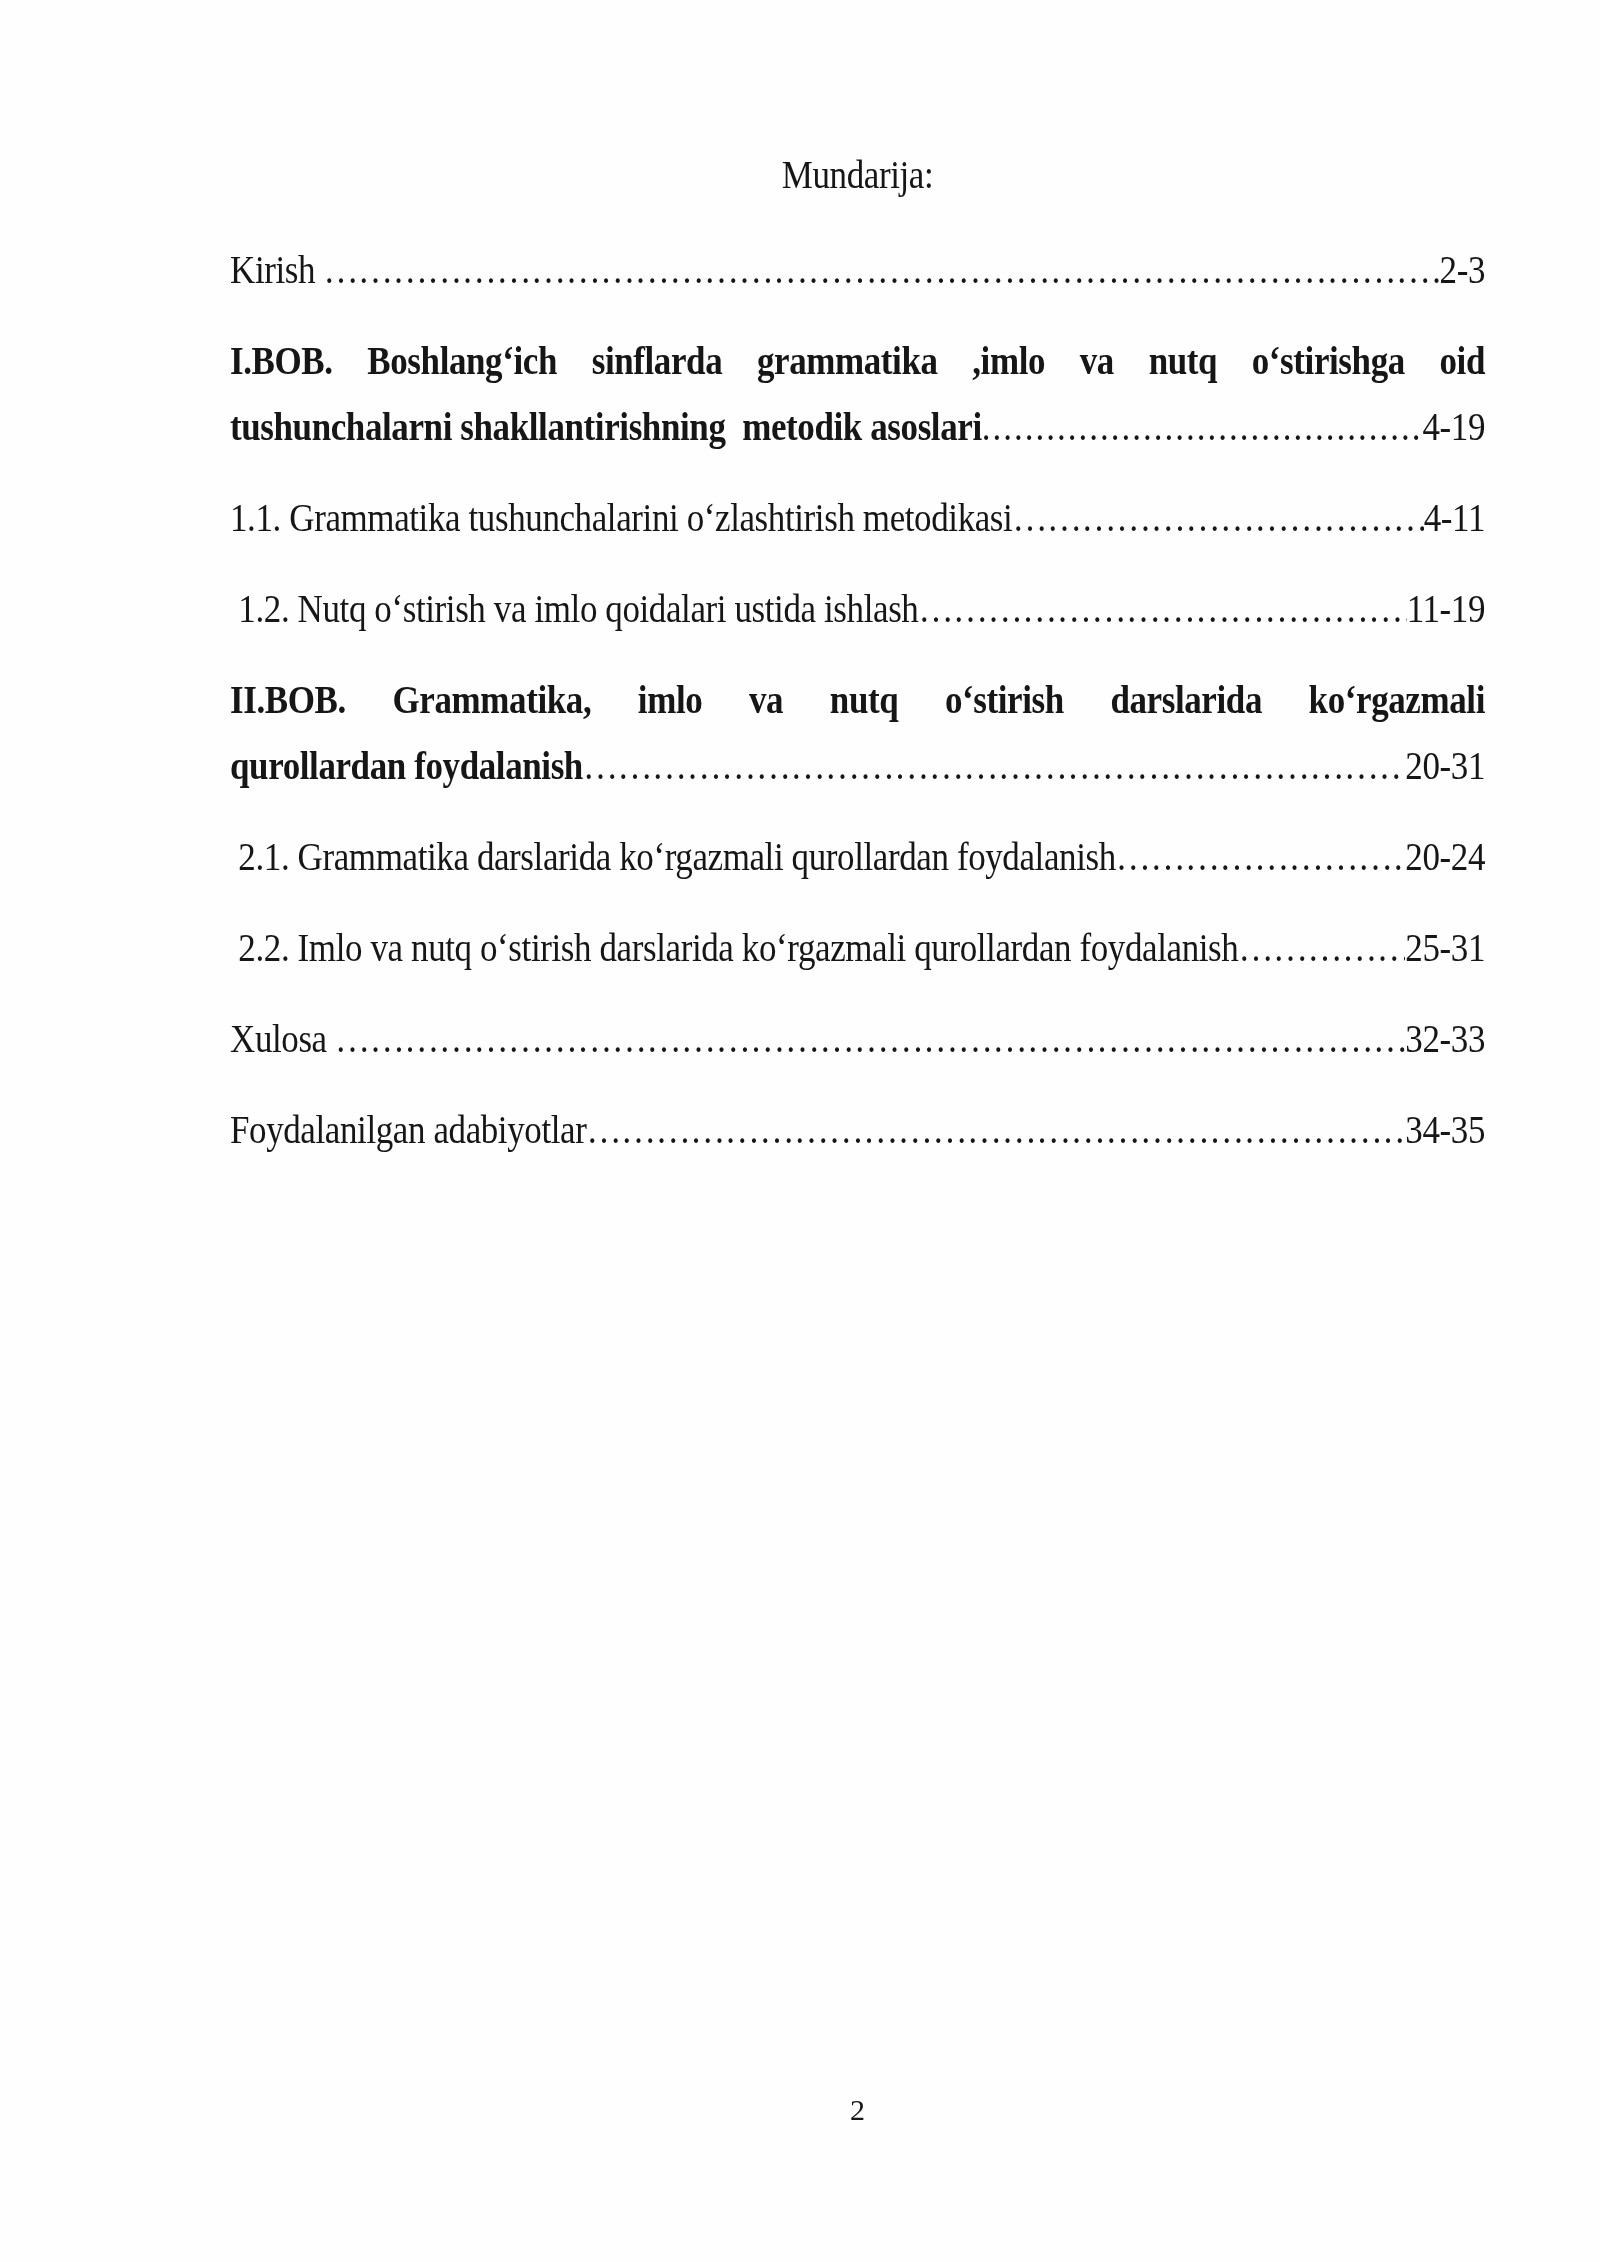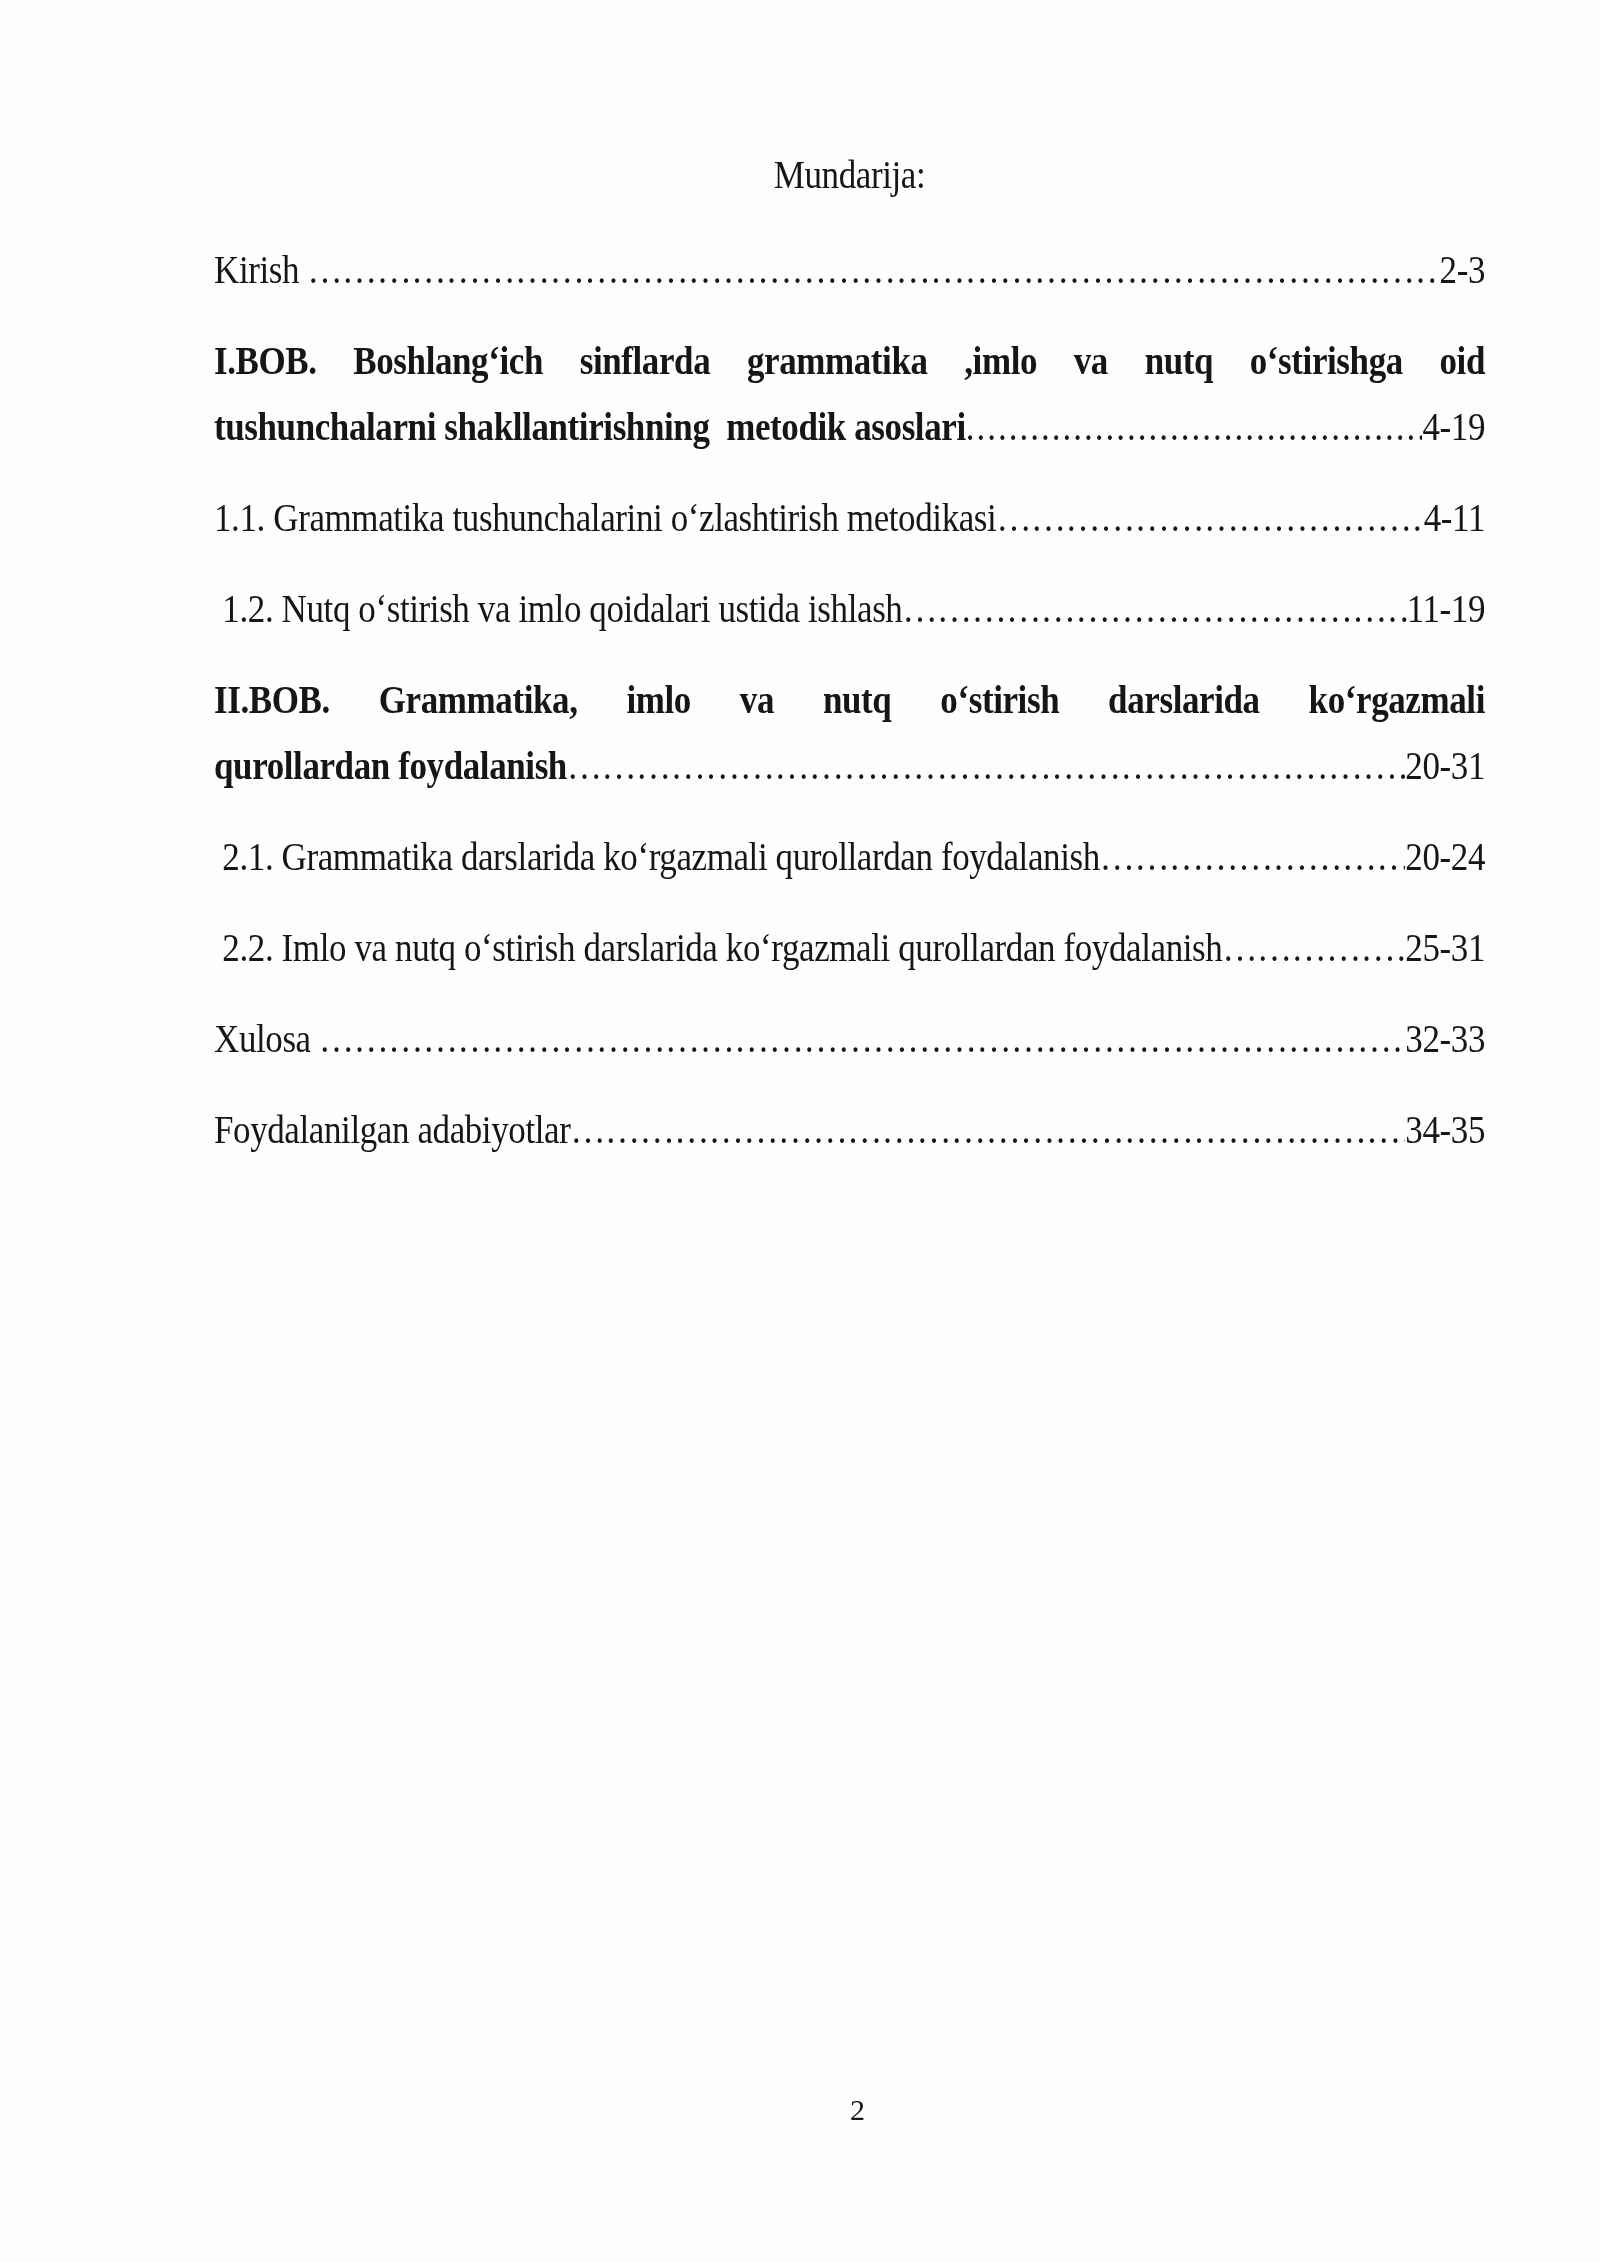--- a/index.html
+++ b/index.html
@@ -14,21 +14,21 @@
     background: #fefefe;
     color: #161616;
     font-family: "Liberation Serif", "DejaVu Serif", serif;
     font-size: 35px;
     letter-spacing: -0.4px;
     overflow: hidden;
   }
   .content {
     position: absolute;
     top: 142px;
-    left: 214px;
+    left: 230px;
     right: 115px;
   }
   .stretch {
     transform: scaleY(1.17);
     transform-origin: 50% 50%;
   }
   .title {
     text-align: center;
     line-height: 66px;
     margin-bottom: 29px;

